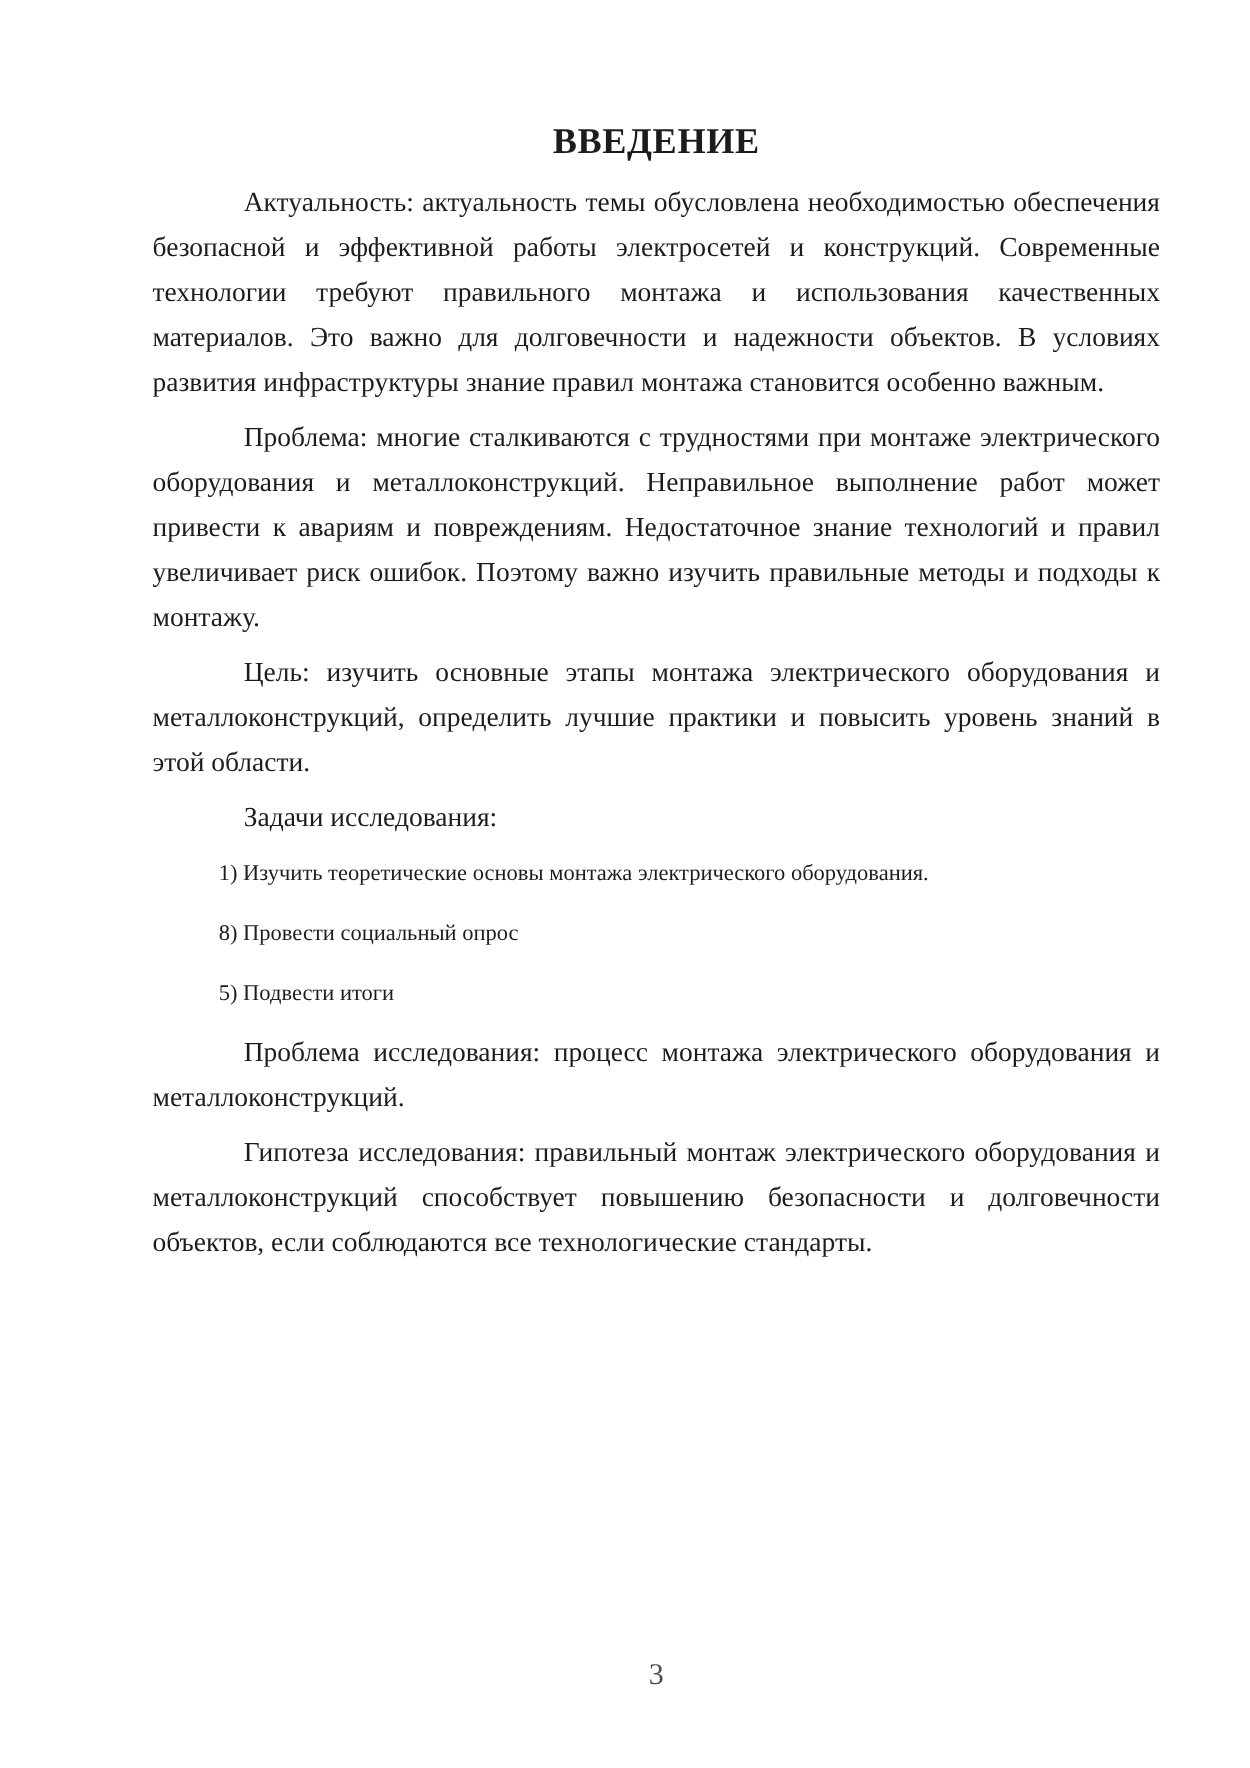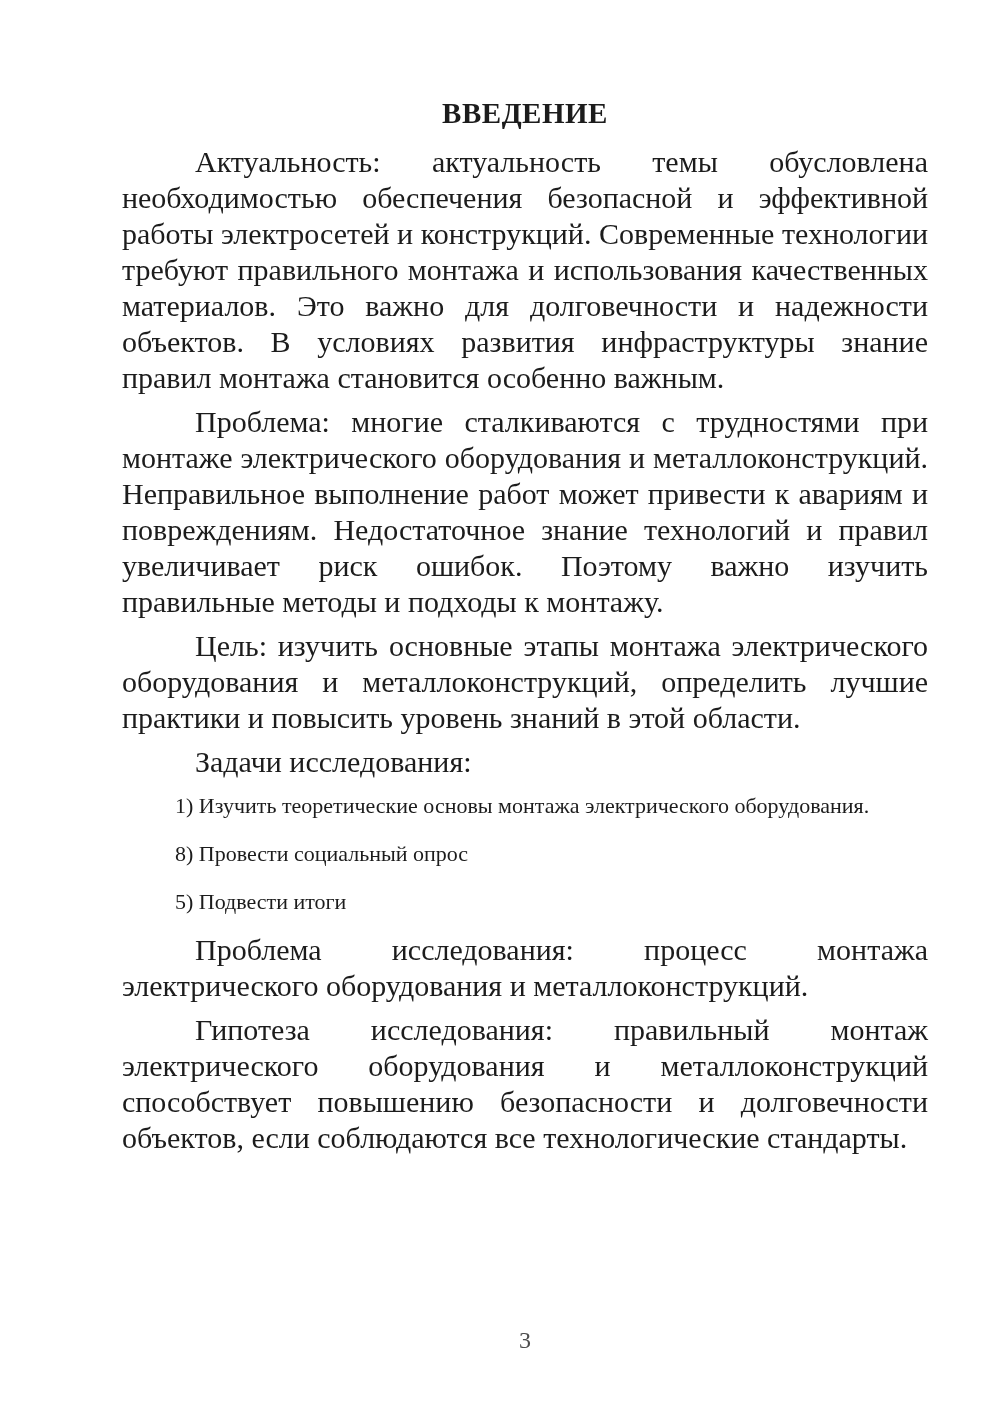--- a/index.html
+++ b/index.html
@@ -26,28 +26,28 @@
   }
   .doc-title {
     font-size: 29px;
     font-weight: bold;
     line-height: 38px;
     text-align: center;
     margin: 0 0 12px 0;
     letter-spacing: 0.5px;
   }
   .para {
-    font-size: 30px;
+    font-size: 22px;
     line-height: 36px;
     text-align: justify;
     text-indent: 73px;
     margin: 0 0 8px 0;
   }
   .task {
-    font-size: 22px;
+    font-size: 18px;
     line-height: 36px;
     text-align: justify;
     text-indent: 53px;
     margin: 0 0 12px 0;
   }
   .tasks-heading {
     margin-bottom: 8px;
   }
   .page-footer {
     position: absolute;

